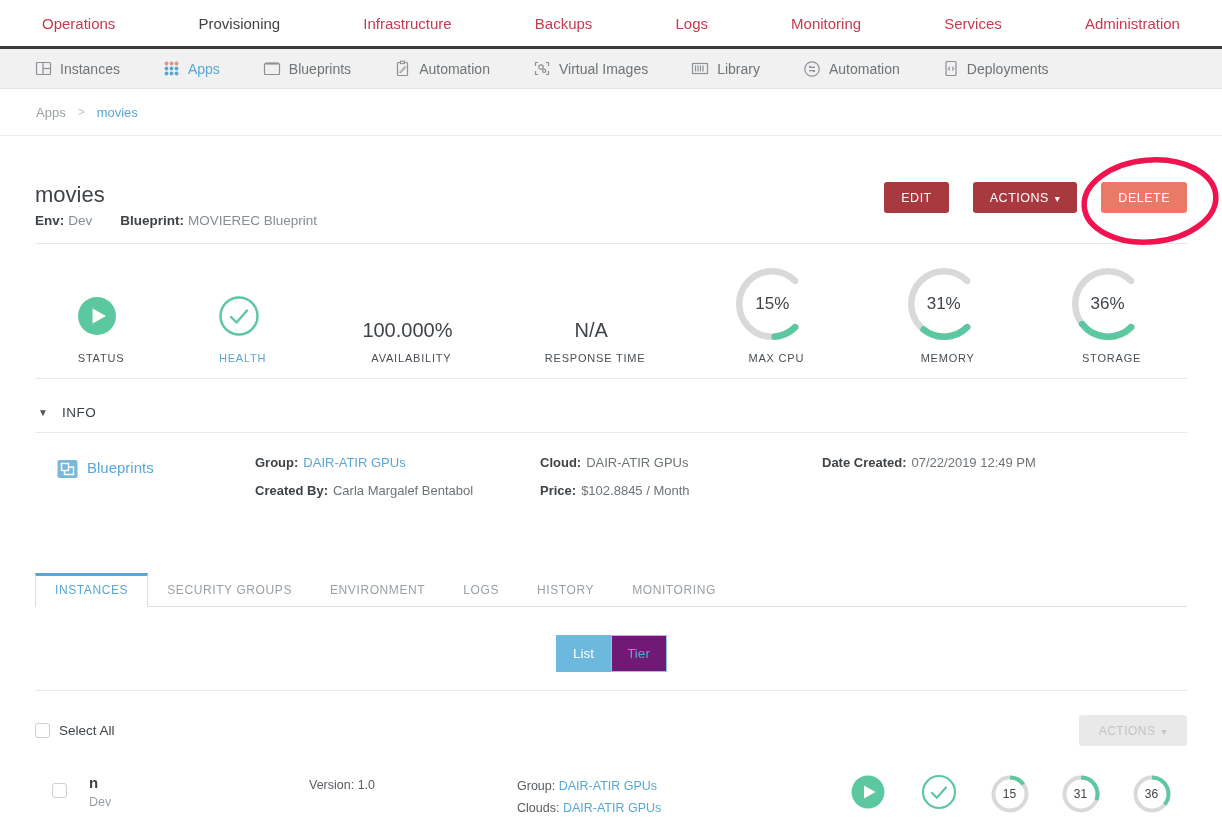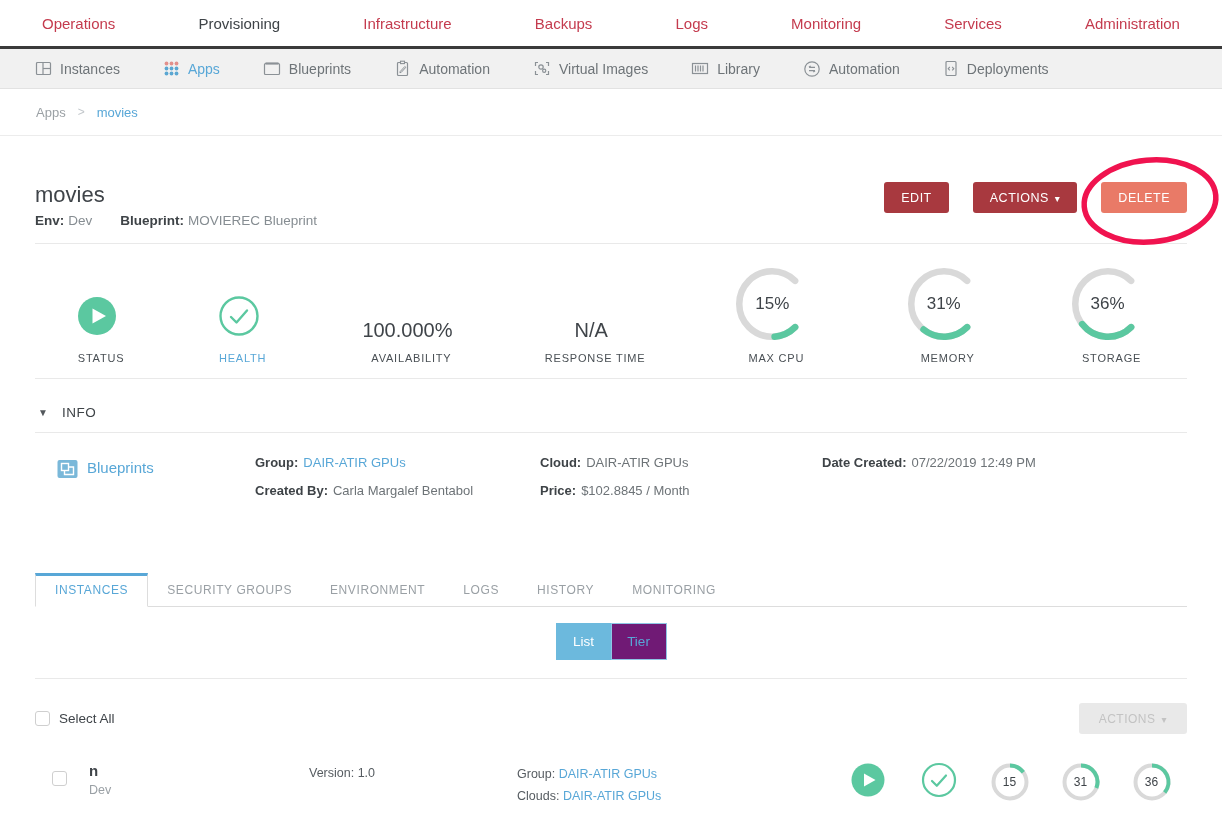--- a/index.html
+++ b/index.html
@@ -69,21 +69,21 @@
   .info-col3{flex:1;}
   .field{font-size:13px; margin-bottom:13px; color:#6d7377;}
   .field b{color:var(--darktext); font-weight:700; margin-right:5px;}
   .field a{color:var(--blue); text-decoration:none; cursor:pointer;}
   
   .tabs{margin-top:38px; display:flex; border-bottom:1px solid #ddd; align-items:flex-end;}
   .tab{padding:9px 19px; font-size:12px; letter-spacing:.6px; color:#9aa0a5; cursor:pointer;}
   .tab.active{color:var(--blue); background:#fff; border:1px solid #ddd; border-bottom:1px solid #fff;
     border-top:3px solid var(--blue); margin-bottom:-1px; padding-top:7px;}
   
-  .view-toggle{margin:16px auto 0; width:fit-content; display:flex;}
+  .view-toggle{margin:28px auto 0; width:fit-content; display:flex;}
   .toggle-btn{width:56px; height:37px; font-size:13.5px; display:flex; align-items:center;
     justify-content:center; cursor:pointer; border:1px solid #8ec6e5;}
   .toggle-btn.on{background:#6cb9dd; color:#fff; border-color:#6cb9dd;}
   .toggle-btn.off{background:#701a75; color:var(--blue); margin-left:-1px;}
   .rule3{margin-top:18px;}
   
   .list-controls{margin-top:24px; display:flex; justify-content:space-between; align-items:center;}
   .select-all{display:flex; align-items:center; gap:9px; cursor:pointer;}
   .checkbox{width:15px; height:15px; border:1px solid #cfcfcf; border-radius:3px; background:#fff; display:inline-block;}
   .select-all .lbl{font-size:13.5px; color:#3f4449;}

